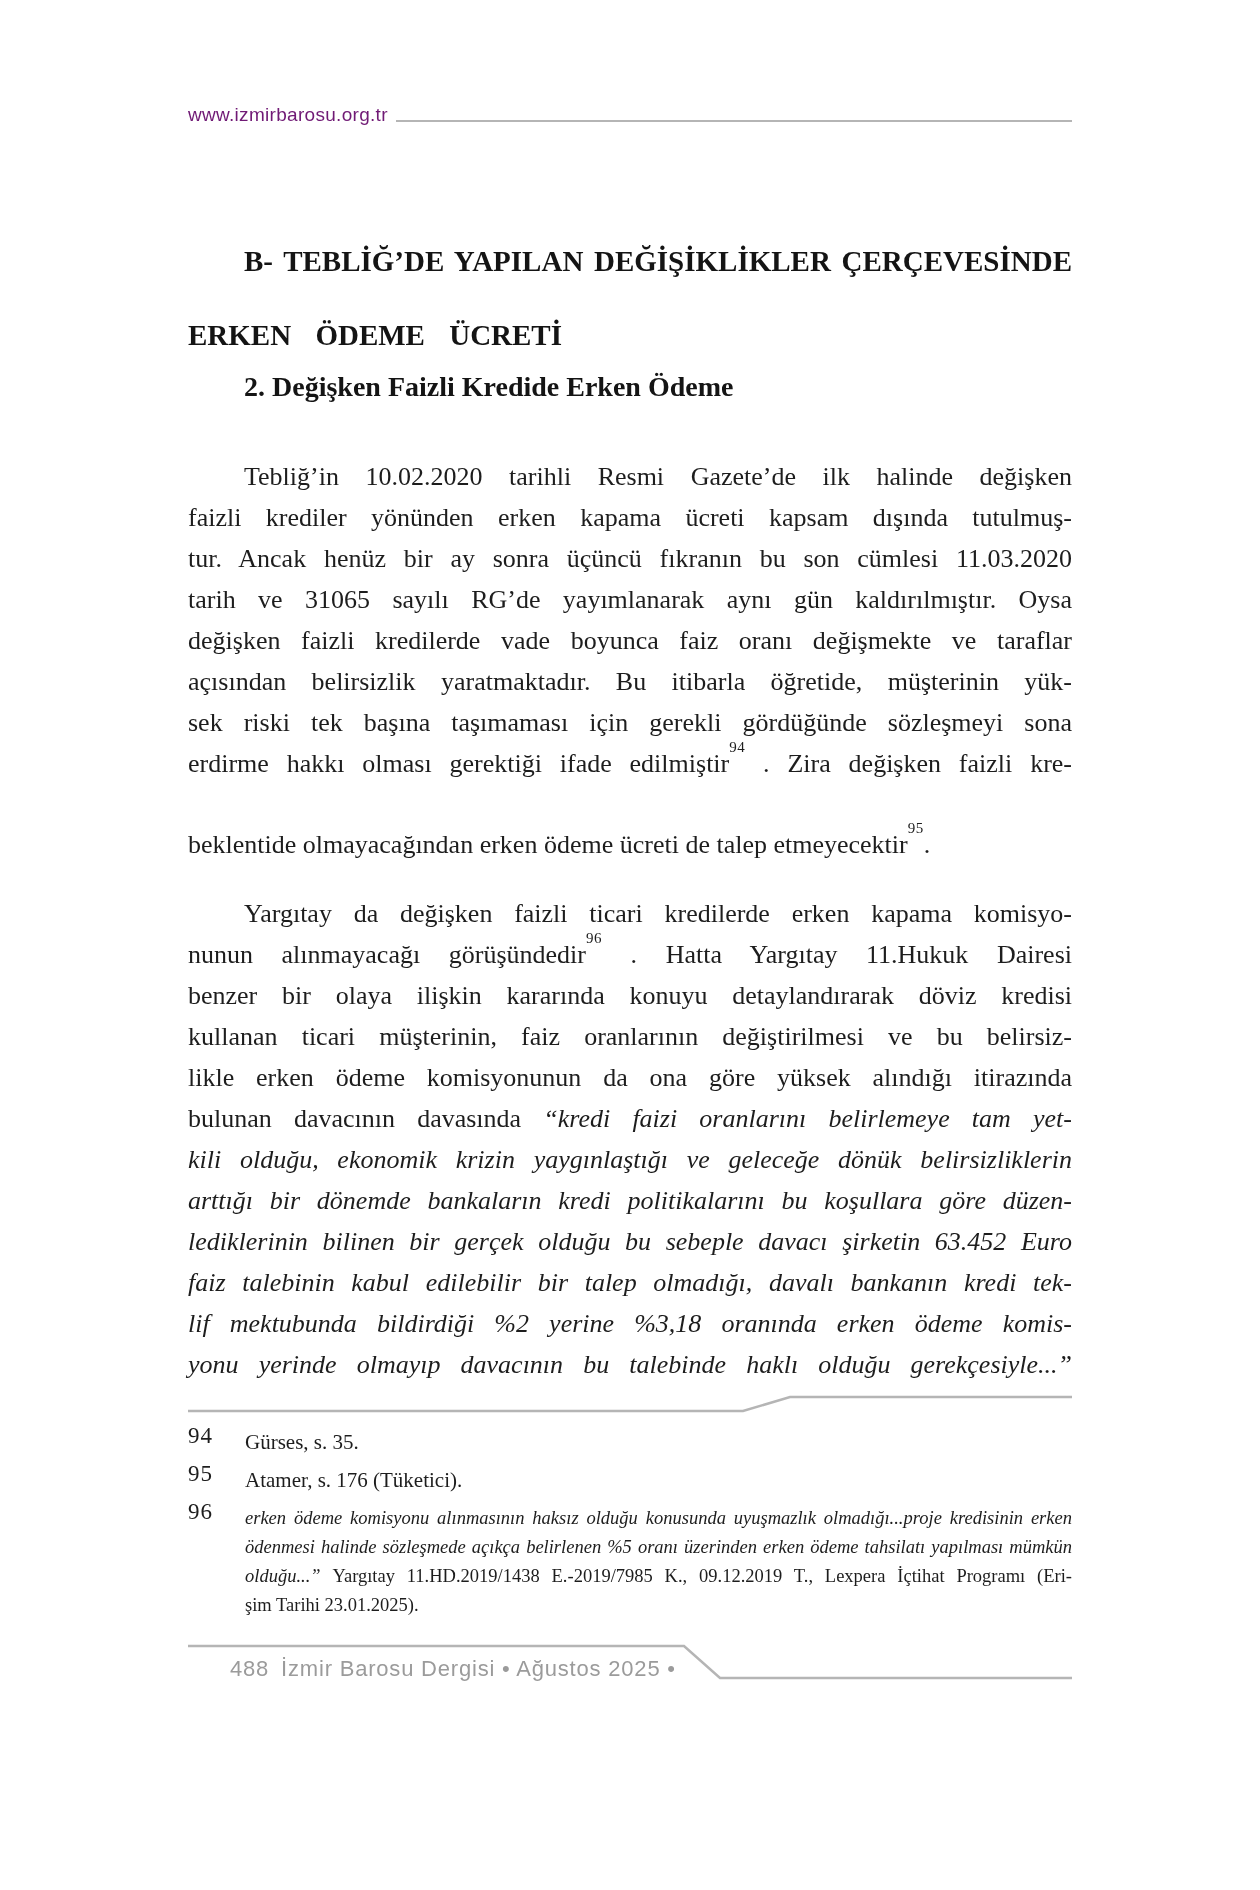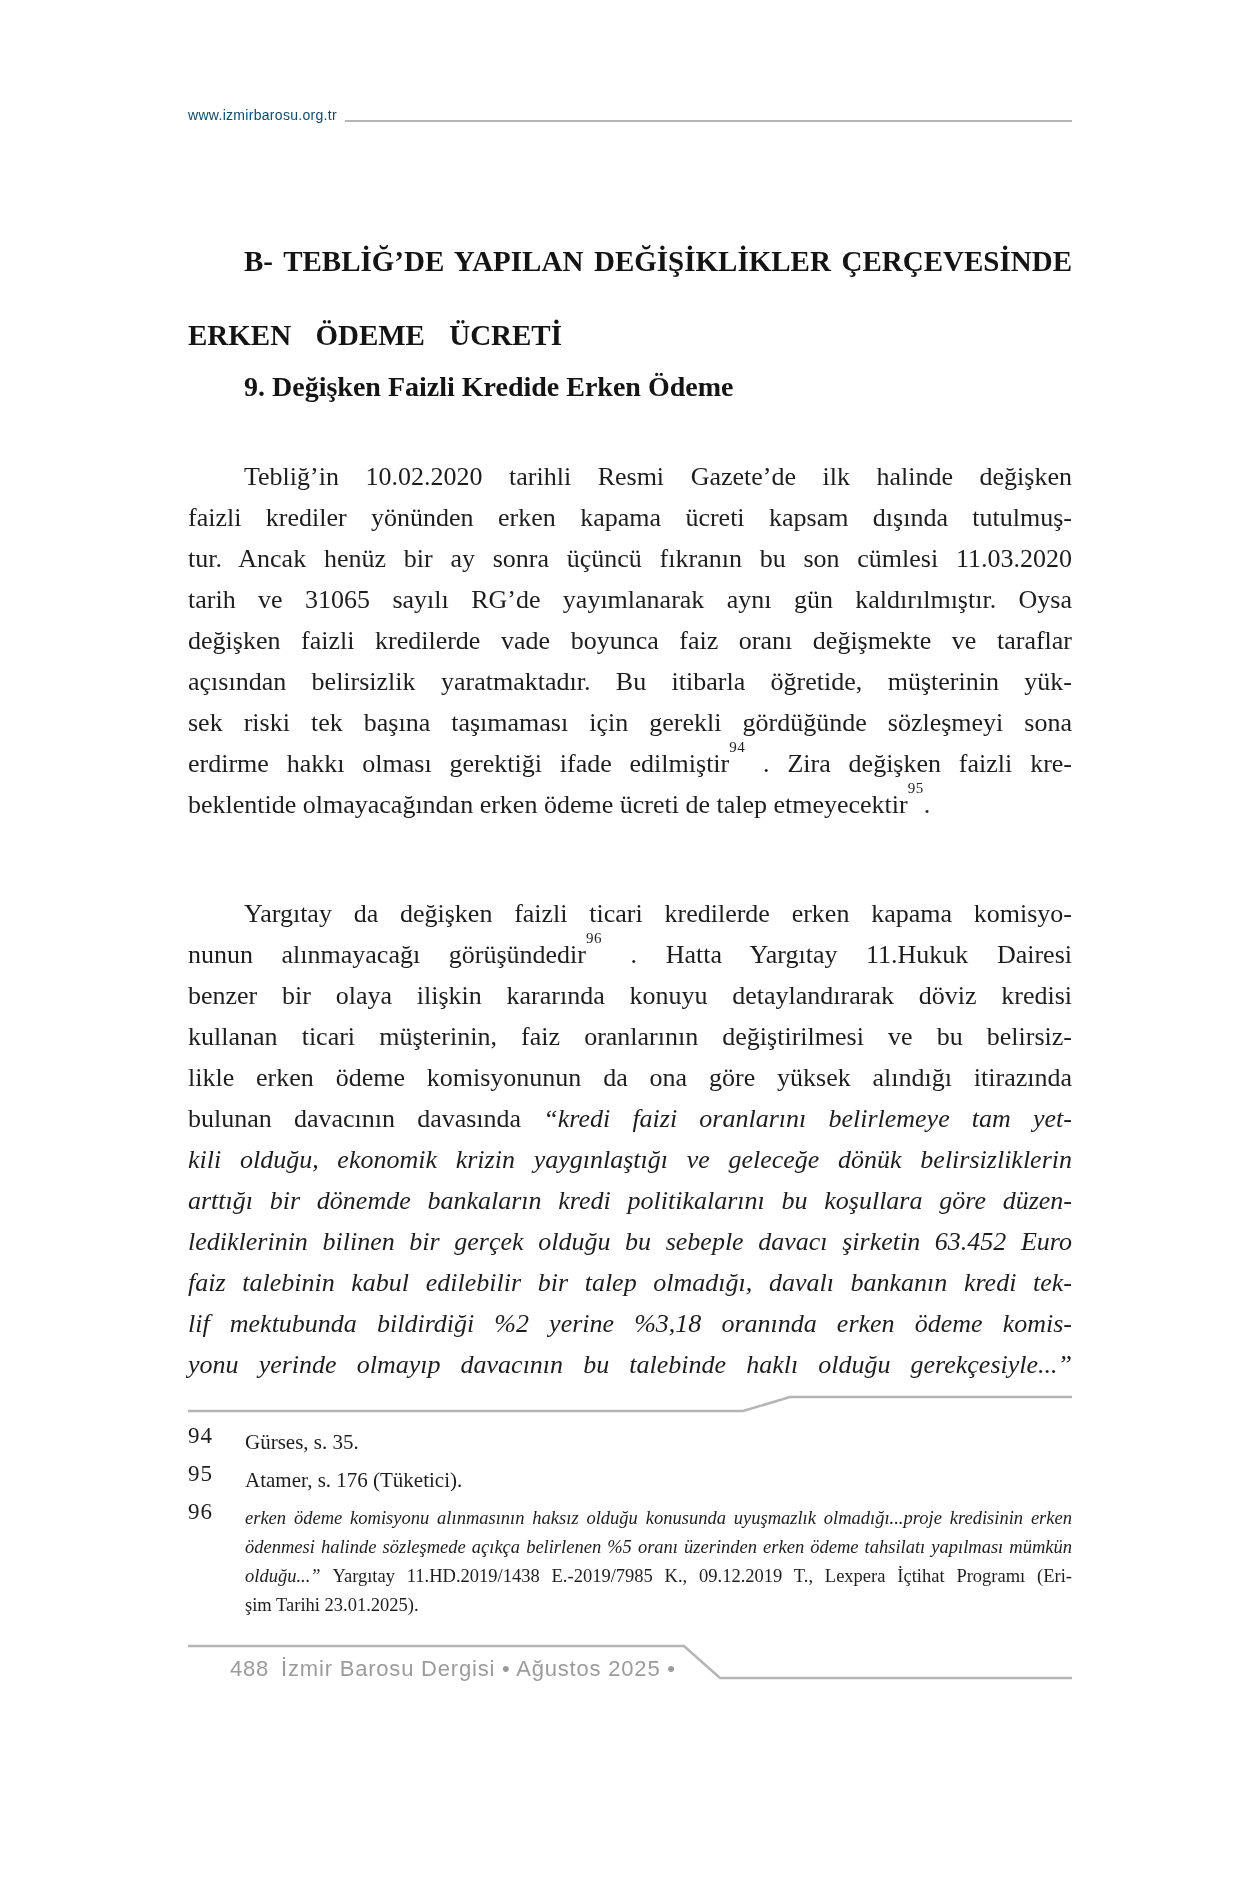--- a/index.html
+++ b/index.html
@@ -6,39 +6,39 @@
   .page {
     position:relative; width:1260px; height:1890px; background:#ffffff;
     font-family:"Liberation Serif", serif; color:#1d1d1d; overflow:hidden;
   }
   
   .header {
     position:absolute; left:188px; top:102px; width:884px; height:26px;
     display:flex; align-items:flex-end;
   }
   .site {
-    font-family:"Liberation Sans", sans-serif; font-size:14px; color:#0c4a6e;
+    font-family:"Liberation Sans", sans-serif; font-size:19px; color:#701a75;
     letter-spacing:0.3px; white-space:nowrap; line-height:26px;
   }
   .hrule { flex:1; border-bottom:2.5px solid #b5b5b5; margin:0 0 6px 8px; }
 
   
   .title { position:absolute; left:188px; top:238px; width:884px;
     font-weight:bold; font-size:29px; line-height:47px; color:#141414; }
   .title-l1 { text-indent:56px; text-align:justify; text-align-last:justify; }
   .title-l2 { word-spacing:17px;margin-top:27px; }
   .subtitle { position:absolute; left:188px; top:366px; width:884px;
     font-weight:bold; font-size:28px; line-height:41px; text-indent:56px; color:#141414; }
 
   
   .para { position:absolute; left:188px; width:884px; font-size:26px; line-height:41px; }
   .para-1 { top:456px; }
   .para-2 { top:893px; }
   .bline { text-align:justify; text-align-last:justify; }
-  .bline.last { text-align-last:left; }
+  .bline.last { text-align-last:left;margin-top:40px; }
   .bline.indent { text-indent:56px; }
   .it { font-style:italic; }
   sup.fnref { font-size:15px; line-height:0; position:relative; top:-10px; letter-spacing:0.5px; }
 
   
   .fnsep { position:absolute; left:188px; top:1393px; }
   .footer-rule { position:absolute; left:188px; top:1644px; }
 
   
   .footnotes { position:absolute; left:188px; top:1428px; width:884px; }
@@ -63,21 +63,21 @@
   <div class="header">
     <span class="site">www.izmirbarosu.org.tr</span>
     <span class="hrule"></span>
   </div>
 
   <div class="title">
     <div class="title-l1">B- TEBLİĞ’DE YAPILAN DEĞİŞİKLİKLER ÇERÇEVESİNDE</div>
     <div class="title-l2">ERKEN  ÖDEME  ÜCRETİ</div>
   </div>
 
-  <div class="subtitle">9. Değişken Faizli Kredide Erken Ödeme</div>
+  <div class="subtitle">2. Değişken Faizli Kredide Erken Ödeme</div>
 
   <div class="para para-1">
       <div class="bline indent"><span>Tebliğ’in 10.02.2020 tarihli Resmi Gazete’de ilk halinde değişken</span></div>
       <div class="bline"><span>faizli krediler yönünden erken kapama ücreti kapsam dışında tutulmuş-</span></div>
       <div class="bline"><span>tur. Ancak henüz bir ay sonra üçüncü fıkranın bu son cümlesi 11.03.2020</span></div>
       <div class="bline"><span>tarih ve 31065 sayılı RG’de yayımlanarak aynı gün kaldırılmıştır. Oysa</span></div>
       <div class="bline"><span>değişken faizli kredilerde vade boyunca faiz oranı değişmekte ve taraflar</span></div>
       <div class="bline"><span>açısından belirsizlik yaratmaktadır. Bu itibarla öğretide, müşterinin yük-</span></div>
       <div class="bline"><span>sek riski tek başına taşımaması için gerekli gördüğünde sözleşmeyi sona</span></div>
       <div class="bline"><span>erdirme hakkı olması gerektiği ifade edilmiştir</span><sup class="fnref">94</sup><span> . Zira değişken faizli kre-</span></div>

